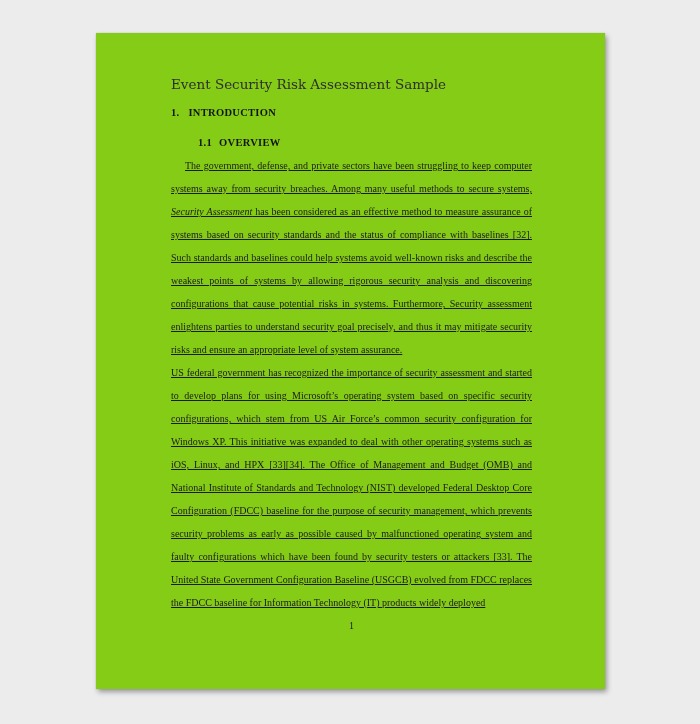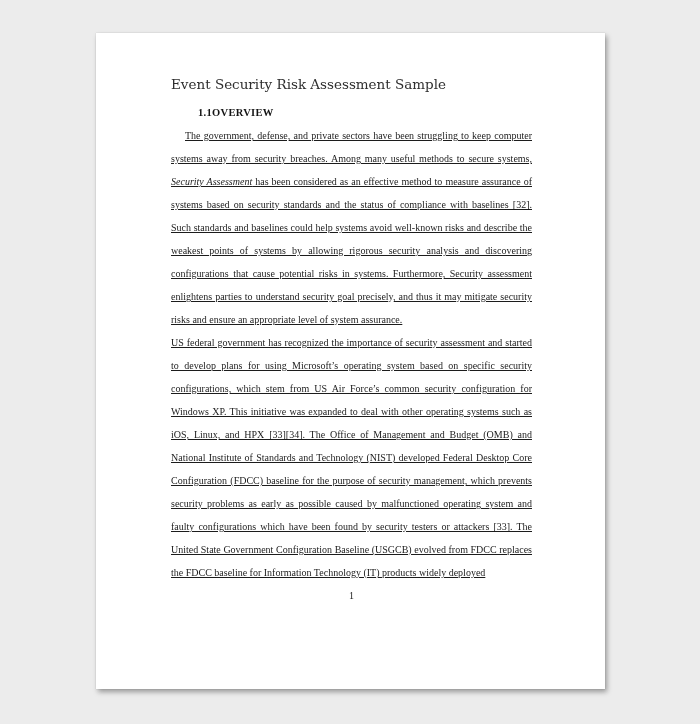--- a/index.html
+++ b/index.html
@@ -10,21 +10,21 @@
     background: #ececec;
     font-family: "Liberation Serif", serif;
     overflow: hidden;
   }
   .page {
     position: absolute;
     left: 96px;
     top: 33px;
     width: 509px;
     height: 656px;
-    background: #ffffff;
+    background: #84cc16;
     box-sizing: border-box;
     padding: 43px 73px 6px 75px;
     box-shadow: 2px 3px 5px rgba(0,0,0,0.35), 0 0 1px rgba(0,0,0,0.2);
   }
   .title {
     font-family: "DejaVu Serif", serif;
     font-size: 13.5px;
     line-height: 17px;
     font-weight: 400;
     color: #2e2e2e;
@@ -41,21 +41,21 @@
   .h2 .num { display: inline-block; margin-right: 9px; }
   .h3 {
     font-size: 10.5px;
     font-weight: bold;
     line-height: 17px;
     color: #141414;
     letter-spacing: 0.3px;
     margin: 0 0 3px 0;
     padding-left: 27px;
   }
-  .h3 .num { display: inline-block; }
+  .h3 .num { display: inline-block; margin-right: 7px; }
   .body-text {
     font-size: 10px;
     line-height: 23px;
     color: #1c1c1c;
   }
   .para {
     margin: 0;
     text-align: justify;
     text-decoration: underline;
   }
@@ -68,20 +68,23 @@
   }
 </style>
 </head>
 <body>
 
 <div>
   <div class="page">
 
     <h1 class="title">Event Security Risk Assessment Sample</h1>
 
+    <div class="h2">
+      <span class="num">1.</span><span>INTRODUCTION</span>
+    </div>
 
     <div class="h3">
       <span class="num">1.1</span><span>OVERVIEW</span>
     </div>
 
     <div class="body-text">
       <p class="para para-indent"><span>The government, defense, and private sectors have been struggling to keep computer systems away from security breaches. Among many useful methods to secure systems, </span><i>Security Assessment</i><span> has been considered as an effective method to measure assurance of systems based on security standards and the status of compliance with baselines [32]. Such standards and baselines could help systems avoid well-known risks and describe the weakest points of systems by allowing rigorous security analysis and discovering configurations that cause potential risks in systems. Furthermore, Security assessment enlightens parties to understand security goal precisely, and thus it may mitigate security risks and ensure an appropriate level of system assurance.</span></p>
 
       <p class="para">US federal government has recognized the importance of security assessment and started to develop plans for using Microsoft’s operating system based on specific security configurations, which stem from US Air Force’s common security configuration for Windows XP. This initiative was expanded to deal with other operating systems such as iOS, Linux, and HPX [33][34]. The Office of Management and Budget (OMB) and National Institute of Standards and Technology (NIST) developed Federal Desktop Core Configuration (FDCC) baseline for the purpose of security management, which prevents security problems as early as possible caused by malfunctioned operating system and faulty configurations which have been found by security testers or attackers [33]. The United State Government Configuration Baseline (USGCB) evolved from FDCC replaces the FDCC baseline for Information Technology (IT) products widely deployed</p>
 

